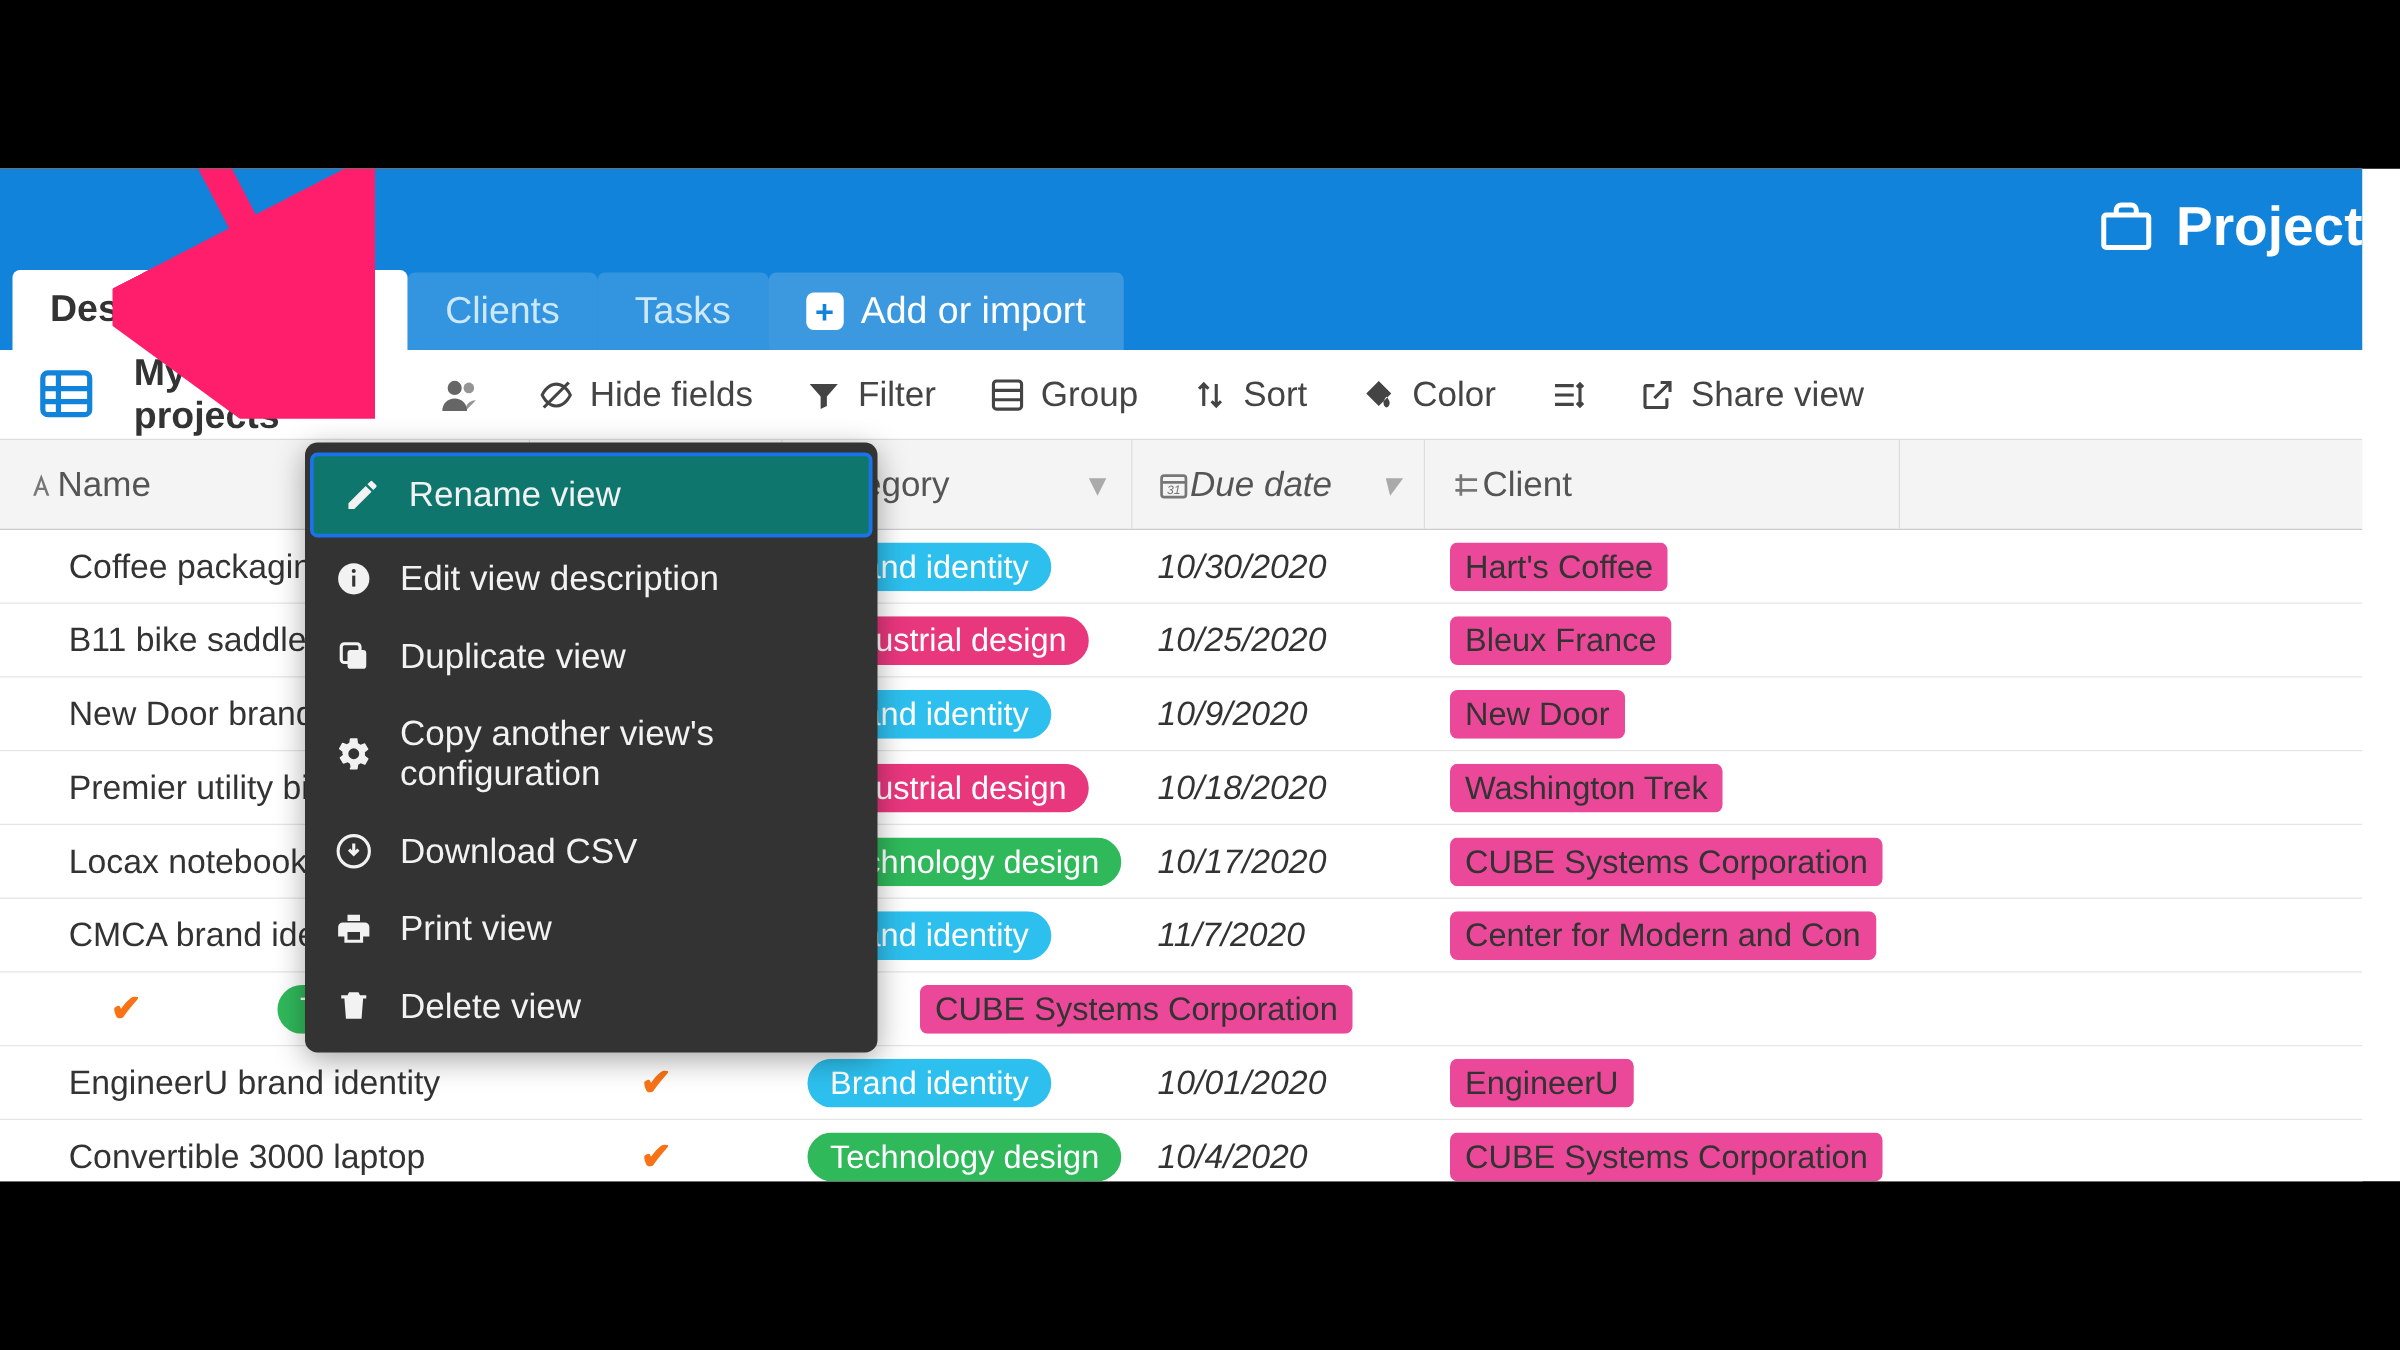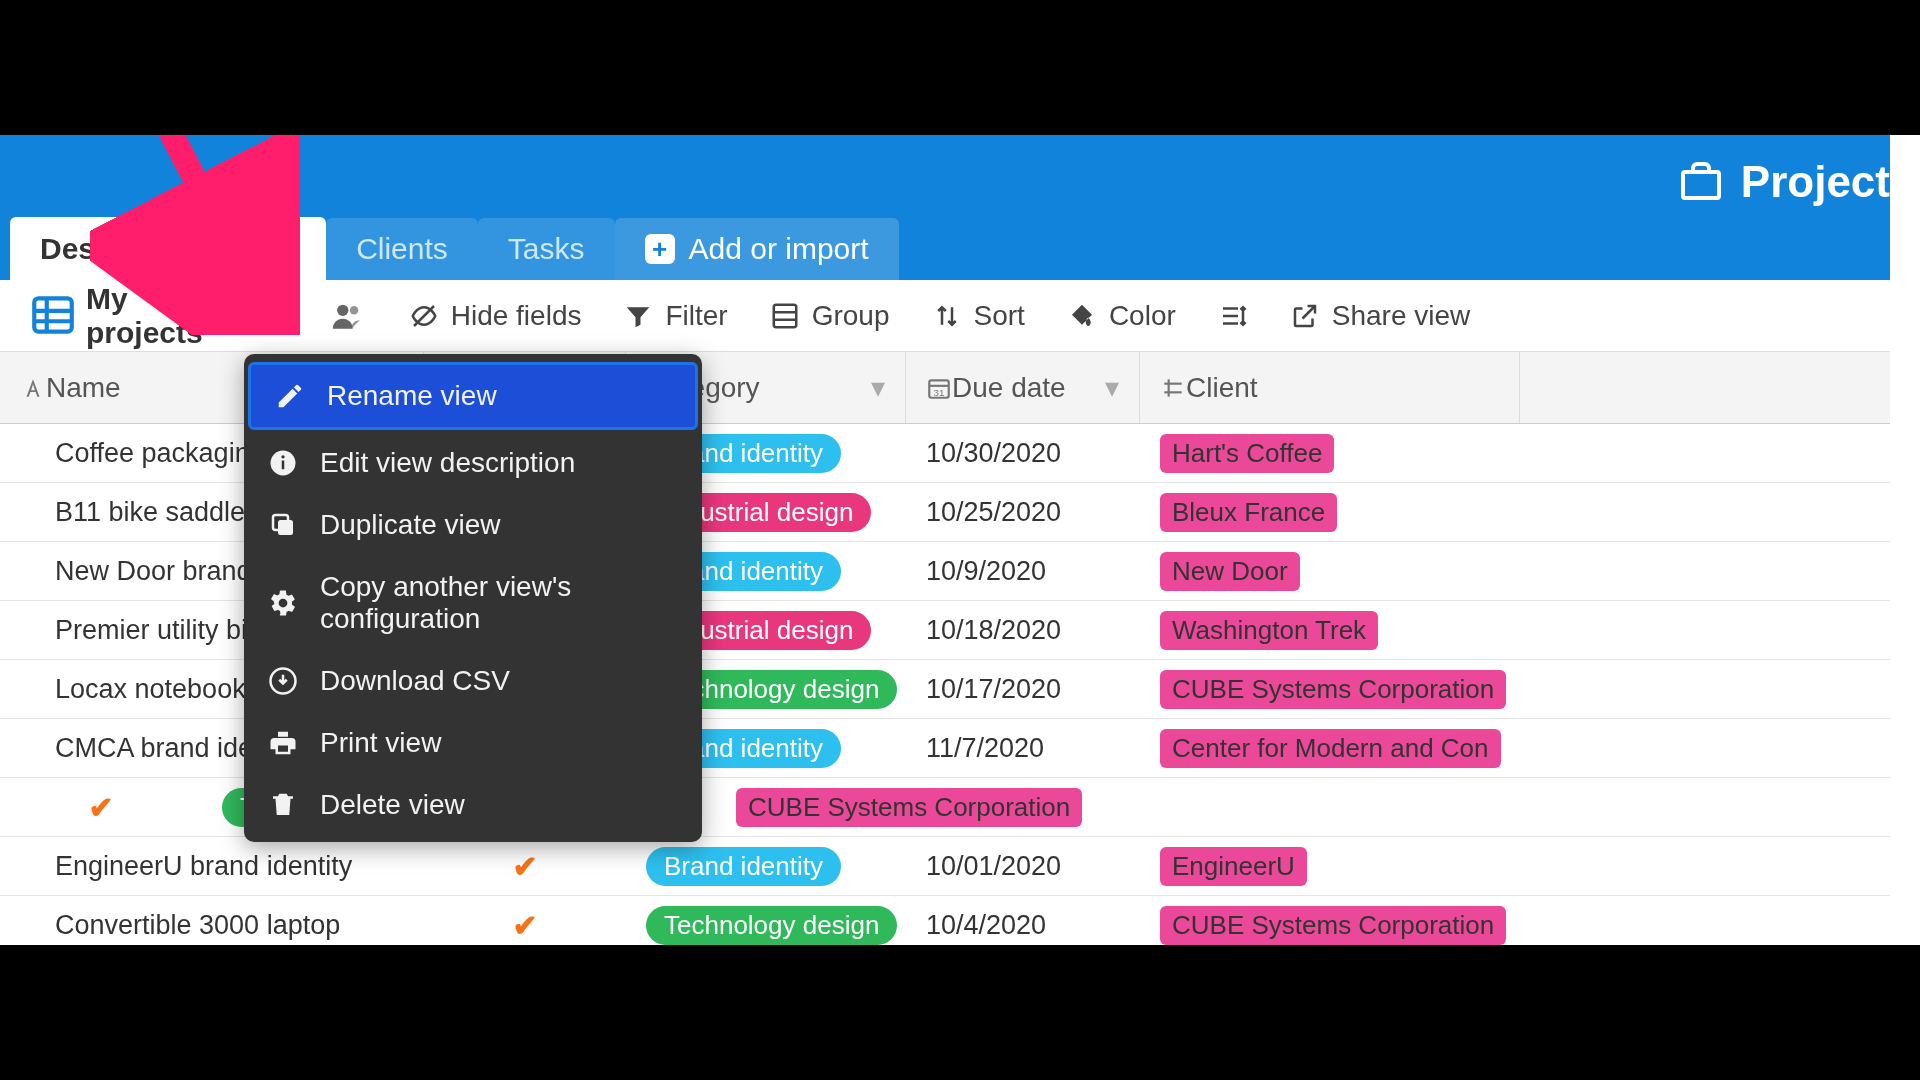--- a/index.html
+++ b/index.html
@@ -17,52 +17,52 @@
 .tabs { position:absolute; bottom:0; left:10px; display:flex; gap:0; align-items:flex-end; }
 .tab { padding:14px 30px; font-size:30px; font-weight:500; color:#cde8fa; display:flex; align-items:center; gap:12px; border-radius:6px 6px 0 0; cursor:pointer; }
 .tab.active { background:#fff; color:#333; font-weight:600; }
 .tab.active .caret { color:#999; margin-left:4px; }
 .tab.add { background:rgba(255,255,255,0.18); color:#fff; display:flex; align-items:center; gap:14px; }
 .tab.add .plus-box { width:30px; height:30px; background:#fff; border-radius:6px; color:#1283da; display:flex; align-items:center; justify-content:center; font-weight:900; font-size:26px; }
 .tab.inactive { background:rgba(255,255,255,0.14); }
 
 
 .toolbar { height:72px; display:flex; align-items:center; gap:42px; padding:0 28px; border-bottom:1px solid #ddd; background:#fff; }
-.view-chip { display:flex; align-items:center; gap:8px; font-size:30px; font-weight:700; color:#333; }
+.view-chip { display:flex; align-items:center; gap:29px; font-size:30px; font-weight:700; color:#333; }
 .view-chip svg { color:#1283da; }
 .toolbar-item { display:flex; align-items:center; gap:12px; font-size:28px; color:#444; cursor:pointer; }
 .toolbar-item svg { width:30px; height:30px; }
 .more-btn, .collab-btn { width:40px; height:40px; display:flex; align-items:center; justify-content:center; color:#666; cursor:pointer; }
 .more-btn svg,.collab-btn svg { width:34px; height:34px; }
 
 
 .table { width:100%; }
 .thead { display:flex; background:#f4f4f4; border-bottom:1px solid #ccc; height:72px; }
 .th { display:flex; align-items:center; padding:0 20px; color:#555; font-size:28px; border-right:1px solid #ddd; }
 .th svg { width:26px; height:26px; color:#777; }
 .th .sort-caret { margin-left:auto; color:#aaa; }
-.col-name{width:424px;} .col-status{width:202px;justify-content:center;} .col-category{width:280px;} .col-due{width:234px;} .col-client{width:380px;}
+.col-name{width:424px;} .col-status{width:202px;justify-content:center;} .col-category{width:280px;} .col-due{width:234px;font-style:italic;} .col-client{width:380px;}
 .tbody .tr { display:flex; height:59px; border-bottom:1px solid #e5e5e5; align-items:center; }
 .td { padding:0 20px; font-size:27px; color:#333; overflow:hidden; white-space:nowrap; text-overflow:clip; display:flex; align-items:center; }
 .td.col-name { padding-left:55px; }
 .td.col-status { justify-content:center; }
 .check { color:#f97316; font-size:30px; font-weight:900; }
 
 .pill { border-radius:999px; padding:4px 18px; color:#fff; font-size:26px; white-space:nowrap; }
 .pill.brand { background:#2dc0ef; }
 .pill.industrial { background:#e9377e; }
 .pill.tech { background:#30b95b; }
 
 .client-chip { background:#ec4899; border-radius:6px; padding:4px 12px; color:#333; font-size:26px; }
 
 
 .ctx-menu { position:absolute; left:244px; top:219px; width:458px; background:#333; border-radius:10px; padding:6px 0; box-shadow:0 6px 24px rgba(0,0,0,0.35); z-index:50; }
 .ctx-item { display:flex; align-items:center; gap:22px; padding:15px 24px; color:#f2f2f2; font-size:28px; cursor:pointer; }
 .ctx-item svg { width:30px; height:30px; color:#f2f2f2; flex-shrink:0; }
-.ctx-item.hl { background:#1d4ed8; border:3px solid #1a73e8; border-radius:6px; margin:2px 4px; }
+.ctx-item.hl { background:#0f766e; border:3px solid #1a73e8; border-radius:6px; margin:2px 4px; }
 
 
 .arrow-overlay { position:absolute; left:90px; top:-120px; z-index:60; pointer-events:none; }
 .arrow-overlay svg { width:210px; height:320px; }
 </style>
 </head>
 <body>
 
 <div class="letterbox-top"></div>
 <div class="letterbox-bottom"></div>

